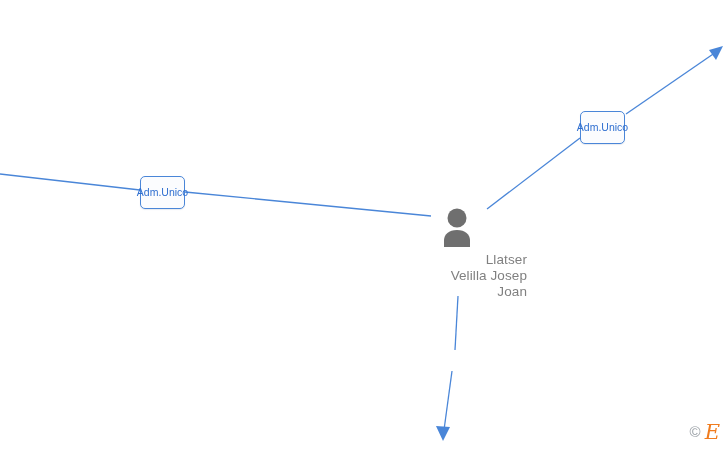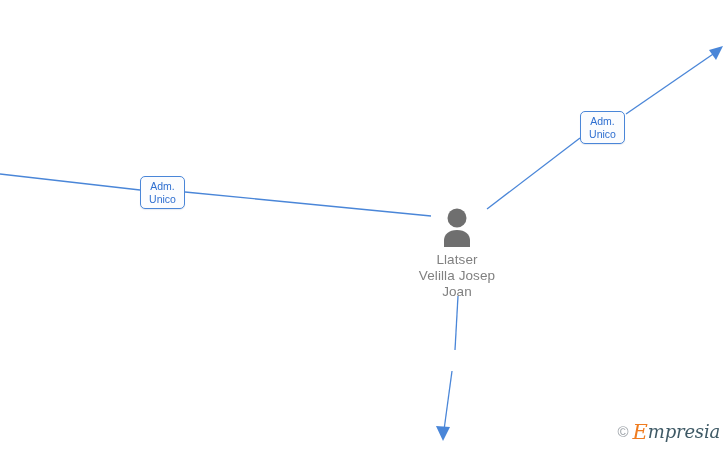--- a/index.html
+++ b/index.html
@@ -24,21 +24,21 @@
     width: 728px;
     height: 450px;
   }
 
   
   .person-node {
     position: absolute;
     left: 387px;
     top: 207px;
     width: 140px;
-    text-align: center;
+    text-align: right;
   }
   .avatar {
     width: 44px;
     height: 40px;
     margin: 0 auto;
     display: block;
   }
   .person-name {
     margin-top: 5px;
     font-size: 13.5px;
@@ -53,21 +53,21 @@
     position: absolute;
     box-sizing: border-box;
     background: #fbfcfe;
     border: 1px solid #4a86d8;
     border-radius: 5px;
     color: #2f6fd0;
     font-size: 10.5px;
     line-height: 13px;
     text-align: left;
     display: flex;
-    flex-direction: column;
+    flex-direction: row;
     align-items: center;
     justify-content: center;
     box-shadow: 0 1px 1px rgba(120,140,170,0.18);
   }
   .chip span { display: block; white-space: nowrap; }
   .chip-two-line { padding: 2px 6px; }
   .chip-one-line { padding: 2px 8px; }
 
   #chip-left   { left: 140px; top: 176px; width: 45px; height: 33px; }
   #chip-right  { left: 580px; top: 111px; width: 45px; height: 33px; }
@@ -141,16 +141,15 @@
 
   <div class="chip chip-two-line" id="chip-right">
     <span>Adm.</span>
     <span>Unico</span>
   </div>
 
 
   <div class="watermark">
     <span class="wm-copy">©</span>
     <span class="wm-e">E</span>
-    <span class="wm-rest">mpresia</span>
   </div>
 
 </div>
 
 </body></html>

